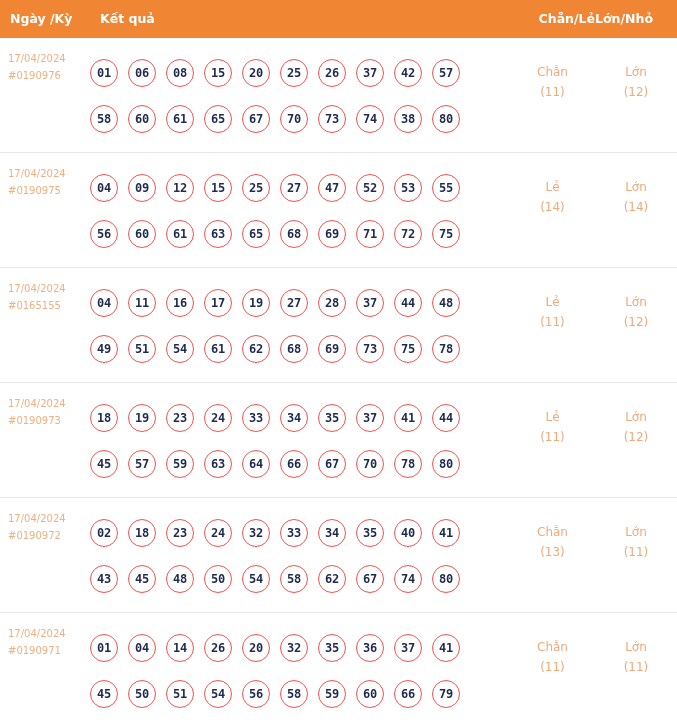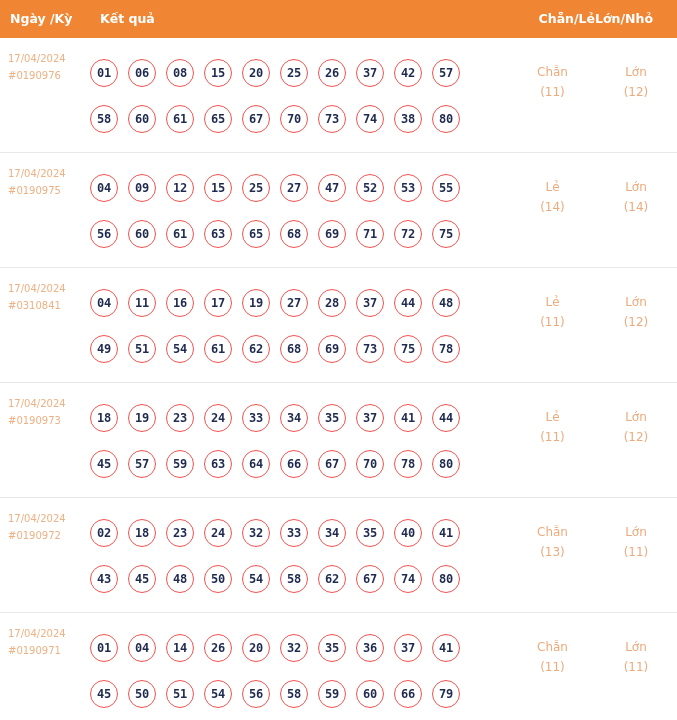--- a/index.html
+++ b/index.html
@@ -201,21 +201,21 @@
           <span class="val-count">(14)</span>
         </div>
         <div class="cell-size">
           <span class="val-main">Lớn</span>
           <span class="val-count">(14)</span>
         </div>
       </div>
       <div class="row">
         <div class="cell-date">
           <span class="date-line">17/04/2024</span>
-          <span class="id-line">#0310841</span>
+          <span class="id-line">#0165155</span>
         </div>
         <div class="cell-result">
           <div class="ball-line">
             <span class="ball">04</span>
             <span class="ball">11</span>
             <span class="ball">16</span>
             <span class="ball">17</span>
             <span class="ball">19</span>
             <span class="ball">27</span>
             <span class="ball">28</span>

